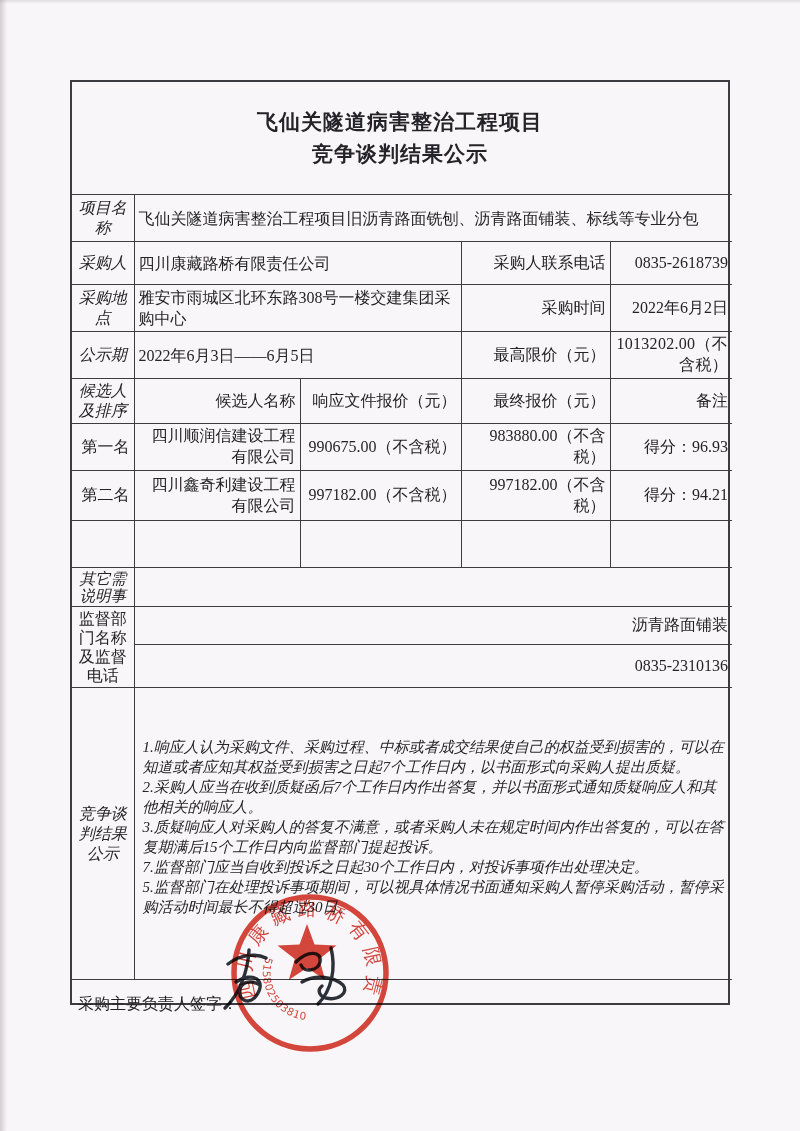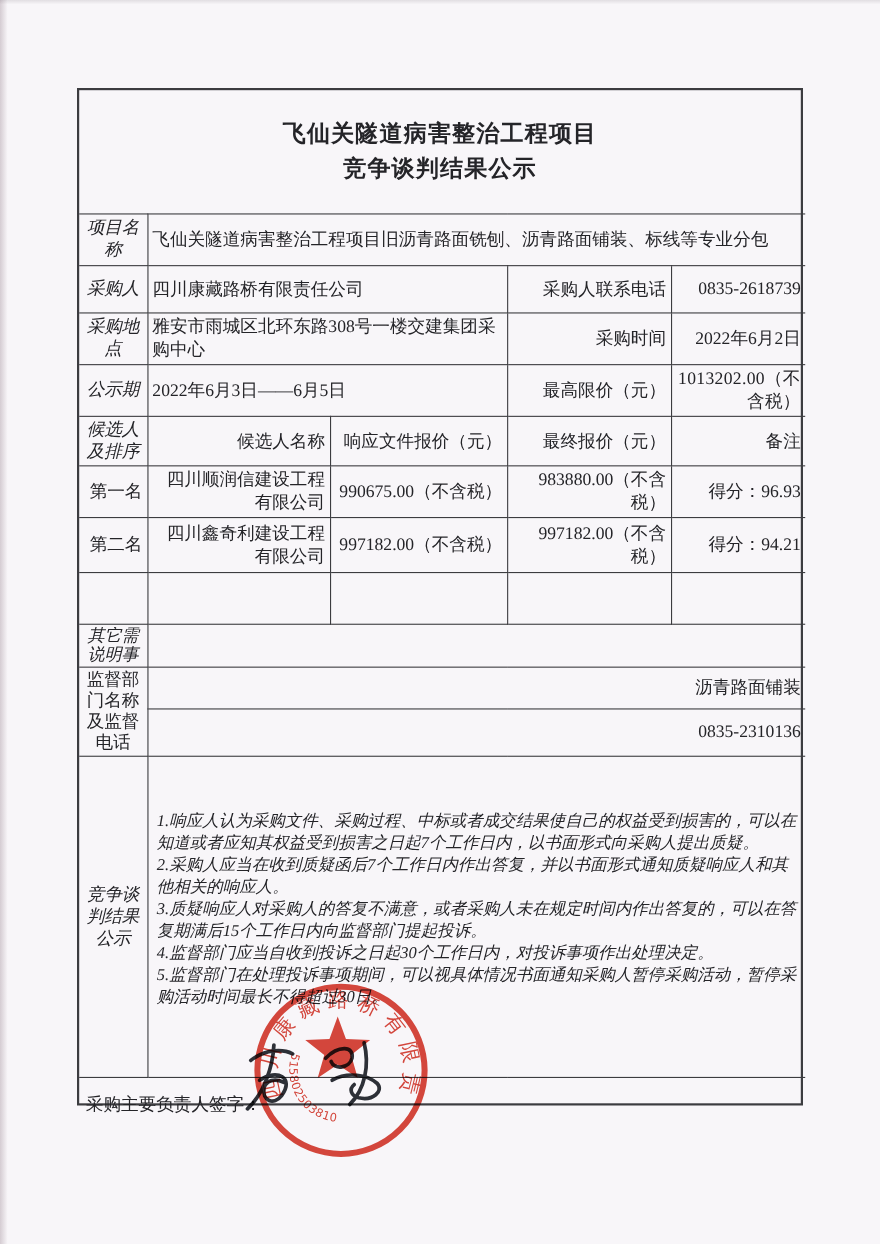--- a/index.html
+++ b/index.html
@@ -141,21 +141,21 @@
     <tr style="height:40px">
       <td colspan="4" class="cen f15">0835-2310136</td>
     </tr>
 
     <tr style="height:292px">
       <td class="lab">竞争谈判结果公示</td>
       <td colspan="4" class="obj">
         <p>1.响应人认为采购文件、采购过程、中标或者成交结果使自己的权益受到损害的，可以在知道或者应知其权益受到损害之日起7个工作日内，以书面形式向采购人提出质疑。</p>
         <p>2.采购人应当在收到质疑函后7个工作日内作出答复，并以书面形式通知质疑响应人和其他相关的响应人。</p>
         <p>3.质疑响应人对采购人的答复不满意，或者采购人未在规定时间内作出答复的，可以在答复期满后15个工作日内向监督部门提起投诉。</p>
-        <p>4.监督部门应当自收到投诉之日起30个工作日内，对投诉事项作出处理决定。</p>
+        <p>7.监督部门应当自收到投诉之日起30个工作日内，对投诉事项作出处理决定。</p>
         <p>5.监督部门在处理投诉事项期间，可以视具体情况书面通知采购人暂停采购活动，暂停采购活动时间最长不得超过30日。</p>
       </td>
     </tr>
 
     <tr style="height:50px">
       <td colspan="5" class="sign-cell">采购主要负责人签字：</td>
     </tr>
   </tbody>
     </table>
 </div>

